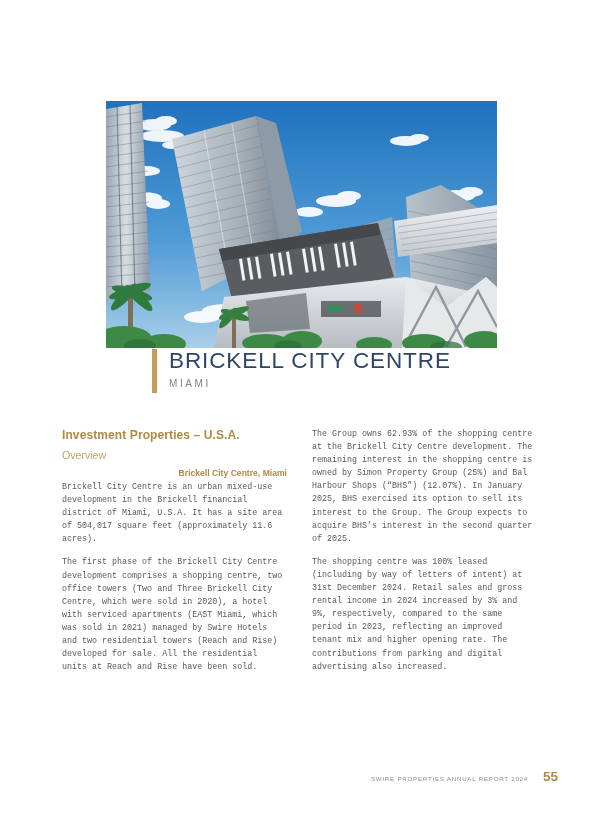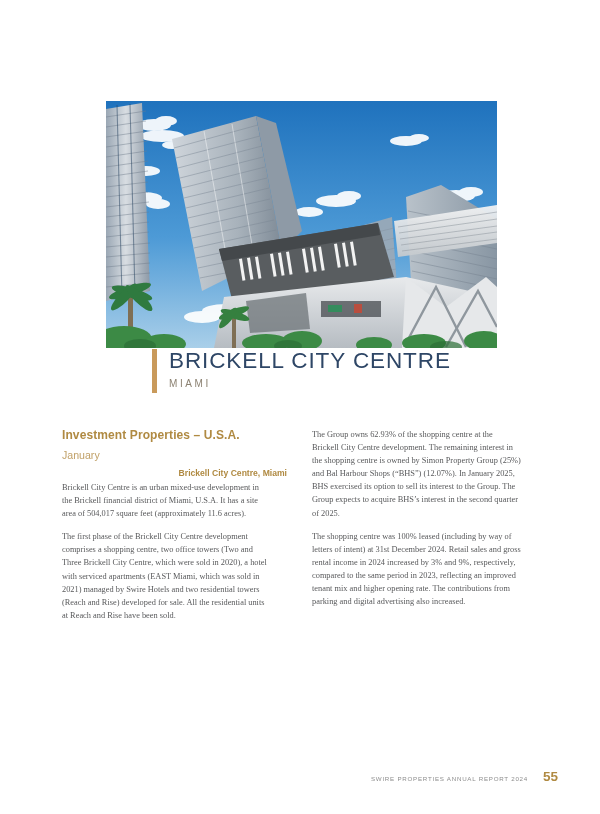--- a/index.html
+++ b/index.html
@@ -105,26 +105,26 @@
   .h-sub {
     font-family: "Liberation Sans", sans-serif;
     font-size: 8.6px;
     font-weight: 700;
     color: #b08a42;
     margin: 0 0 2px 0;
     line-height: 12px;
     text-align: right;
   }
   p.body {
-    font-family: Liberation Serif, serif;
+    font-family: Liberation Mono, monospace;
     font-size: 8.35px;
     font-weight: 400;
     color: #58595b;
     line-height: 13.1px;
-    margin: 0 16px 10px 0;
+    margin: 0 3px 10px 0;
     text-align: left;
   }
   p.body:last-child { margin-bottom: 0; }
 
   
   .footer {
     position: absolute;
     right: 42px;
     bottom: 22px;
     display: flex;
@@ -354,21 +354,21 @@
     <div class="title-text-wrap">
       <div class="project-title">BRICKELL CITY CENTRE</div>
       <div class="project-sub">MIAMI</div>
     </div>
   </div>
 
   <div class="columns">
 
     <div class="col">
       <h2 class="h-section">Investment Properties – U.S.A.</h2>
-      <h3 class="h-overview">January</h3>
+      <h3 class="h-overview">Overview</h3>
       <h4 class="h-sub">Brickell City Centre, Miami</h4>
       <p class="body">Brickell City Centre is an urban mixed-use development in the Brickell financial district of Miami, U.S.A. It has a site area of 504,017 square feet (approximately 11.6 acres).</p>
       <p class="body">The first phase of the Brickell City Centre development comprises a shopping centre, two office towers (Two and Three Brickell City Centre, which were sold in 2020), a hotel with serviced apartments (EAST Miami, which was sold in 2021) managed by Swire Hotels and two residential towers (Reach and Rise) developed for sale. All the residential units at Reach and Rise have been sold.</p>
     </div>
 
     <div class="col">
       <p class="body">The Group owns 62.93% of the shopping centre at the Brickell City Centre development. The remaining interest in the shopping centre is owned by Simon Property Group (25%) and Bal Harbour Shops (“BHS”) (12.07%). In January 2025, BHS exercised its option to sell its interest to the Group. The Group expects to acquire BHS’s interest in the second quarter of 2025.</p>
       <p class="body">The shopping centre was 100% leased (including by way of letters of intent) at 31st December 2024. Retail sales and gross rental income in 2024 increased by 3% and 9%, respectively, compared to the same period in 2023, reflecting an improved tenant mix and higher opening rate. The contributions from parking and digital advertising also increased.</p>
     </div>
 

